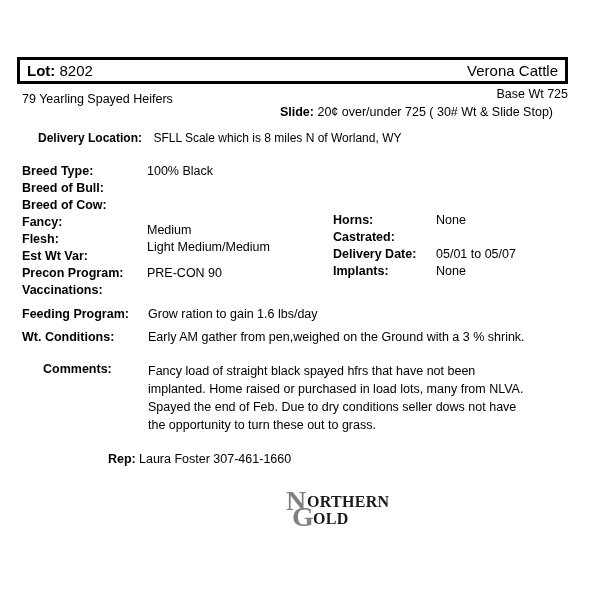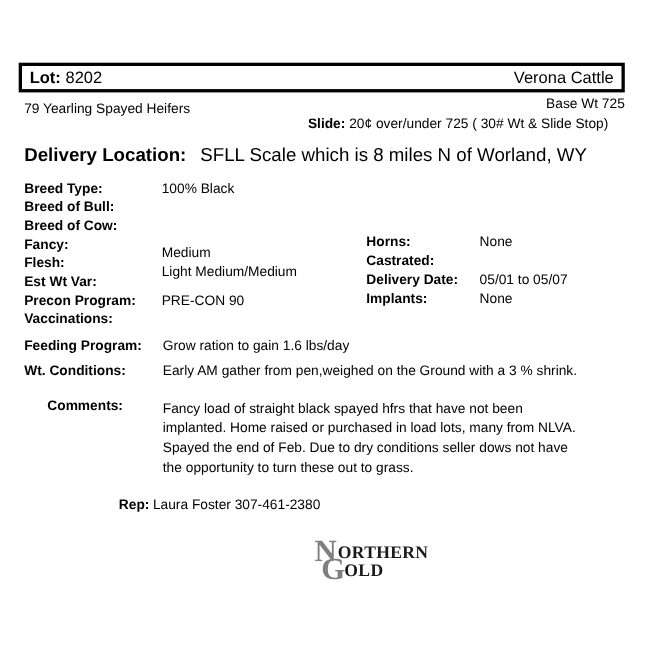--- a/index.html
+++ b/index.html
@@ -65,23 +65,23 @@
     position: absolute;
     right: 47px;
     top: 105px;
     font-size: 12.5px;
     white-space: nowrap;
   }
   .slide-line .lbl { font-weight: bold; }
 
   .delivery-line {
     position: absolute;
-    left: 22px;
+    left: 38px;
     top: 131px;
-    font-size: 17px;
+    font-size: 12px;
     white-space: nowrap;
   }
   .delivery-line .lbl { font-weight: bold; }
   .delivery-line .val { margin-left: 8px; }
 
   
   .spec-left {
     position: absolute;
     left: 22px;
     top: 163px;
@@ -293,21 +293,21 @@
     <div class="body">
       <div>Fancy load of straight black spayed hfrs that have not been</div>
       <div>implanted. Home raised or purchased in load lots, many from NLVA.</div>
       <div>Spayed the end of Feb. Due to dry conditions seller dows not have</div>
       <div>the opportunity to turn these out to grass.</div>
     </div>
   </div>
 
   <div class="rep">
     <span class="lbl">Rep:</span>
-    <span class="val">Laura Foster 307-461-2380</span>
+    <span class="val">Laura Foster 307-461-1660</span>
   </div>
 
   <div class="logo">
     <svg class="logo-svg" width="110" height="42" viewBox="0 0 110 42" xmlns="http://www.w3.org/2000/svg">
 
       <text id="logo-n" x="0" y="23" font-family="'Liberation Serif', serif" font-size="28" font-weight="bold" fill="#808080">N</text>
 
       <text id="logo-g" x="6" y="39" font-family="'Liberation Serif', serif" font-size="28" font-weight="bold" fill="#808080">G</text>
 
       <text id="logo-northern" x="21" y="20" font-family="'Liberation Serif', serif" font-size="16" font-weight="bold" letter-spacing="0.3" fill="#1a1a1a">ORTHERN</text>

